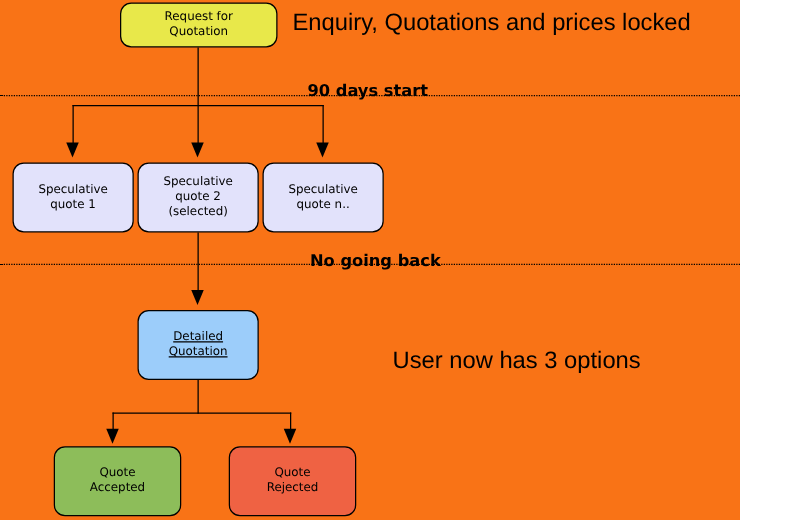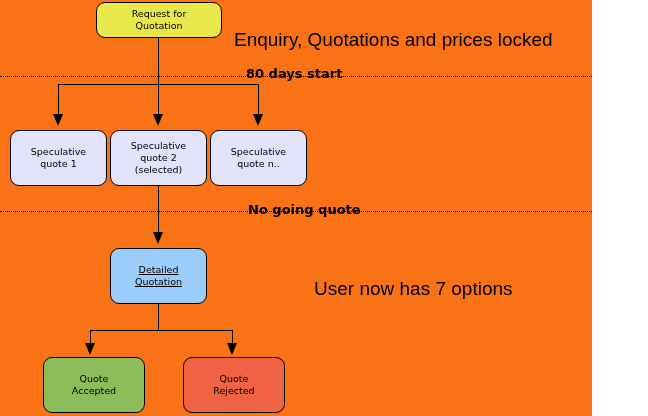--- a/index.html
+++ b/index.html
@@ -122,21 +122,21 @@
   
   .annotation {
     position: absolute;
     font-family: "Liberation Sans", sans-serif;
     font-size: 19px;
     line-height: 25px;
     color: #000000;
     white-space: pre-line;
     z-index: 2;
   }
-  #annot-locked   { left: 234px; top: 6px; margin-top: 21px;   }
+  #annot-locked   { left: 234px; top: 6px;   }
   #annot-viewall  { left: 316px; top: 128px; }
   #annot-options  { left: 314px; top: 276px; }
 </style>
 </head>
 <body>
 
 <div id="canvas">
 
   <div class="divider" id="divider-90days"></div>
   <div class="divider" id="divider-nogoing"></div>
@@ -175,19 +175,19 @@
 
   <div class="node" id="node-detailed">Detailed
 Quotation</div>
 
   <div class="node" id="node-accepted">Quote
 Accepted</div>
 
   <div class="node" id="node-rejected">Quote
 Rejected</div>
 
-  <div class="divider-label" id="label-90days">80 days start</div>
-  <div class="divider-label" id="label-nogoing">No going quote</div>
+  <div class="divider-label" id="label-90days">90 days start</div>
+  <div class="divider-label" id="label-nogoing">No going back</div>
 
   <div class="annotation" id="annot-locked">Enquiry, Quotations and prices locked</div>
-  <div class="annotation" id="annot-options">User now has 7 options</div>
+  <div class="annotation" id="annot-options">User now has 3 options</div>
 
 </div>
 
 </body></html>

